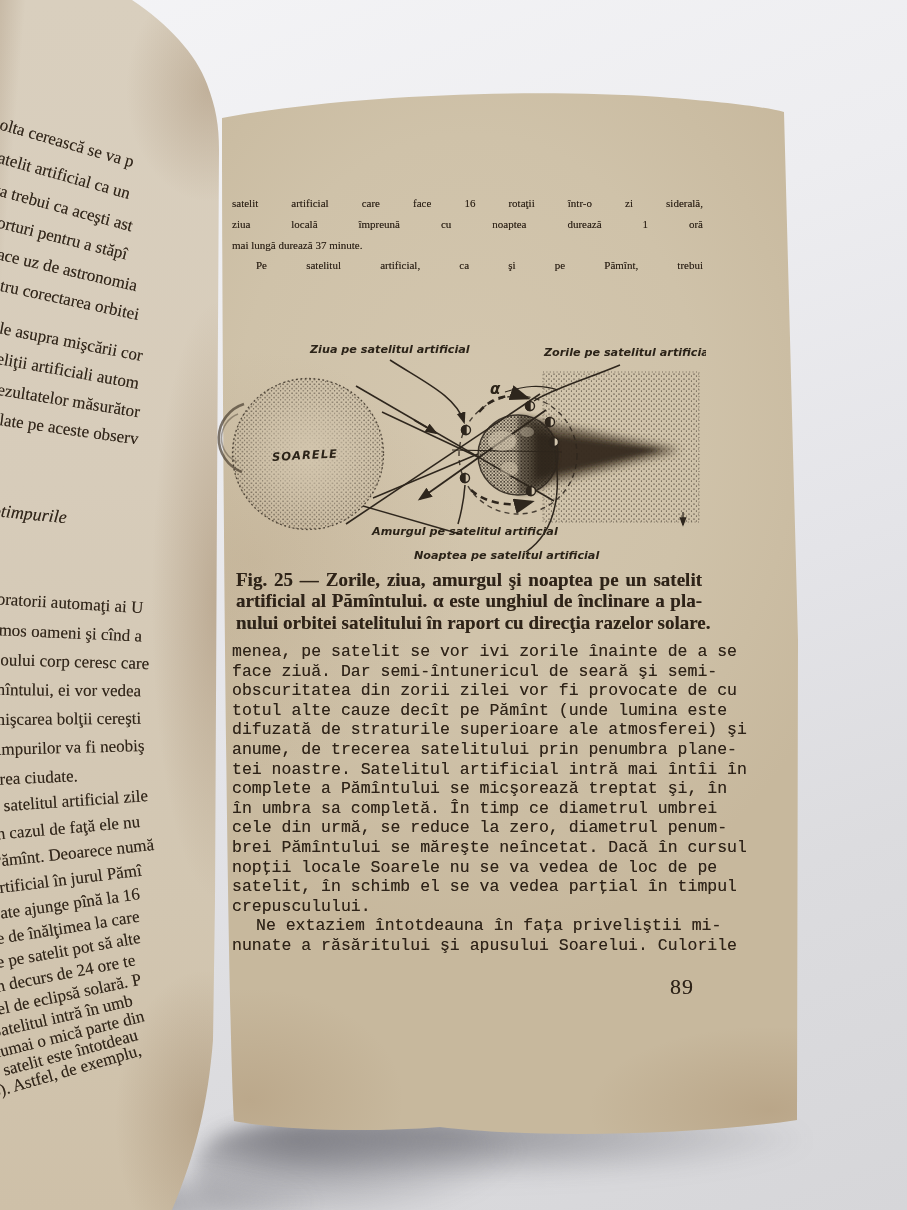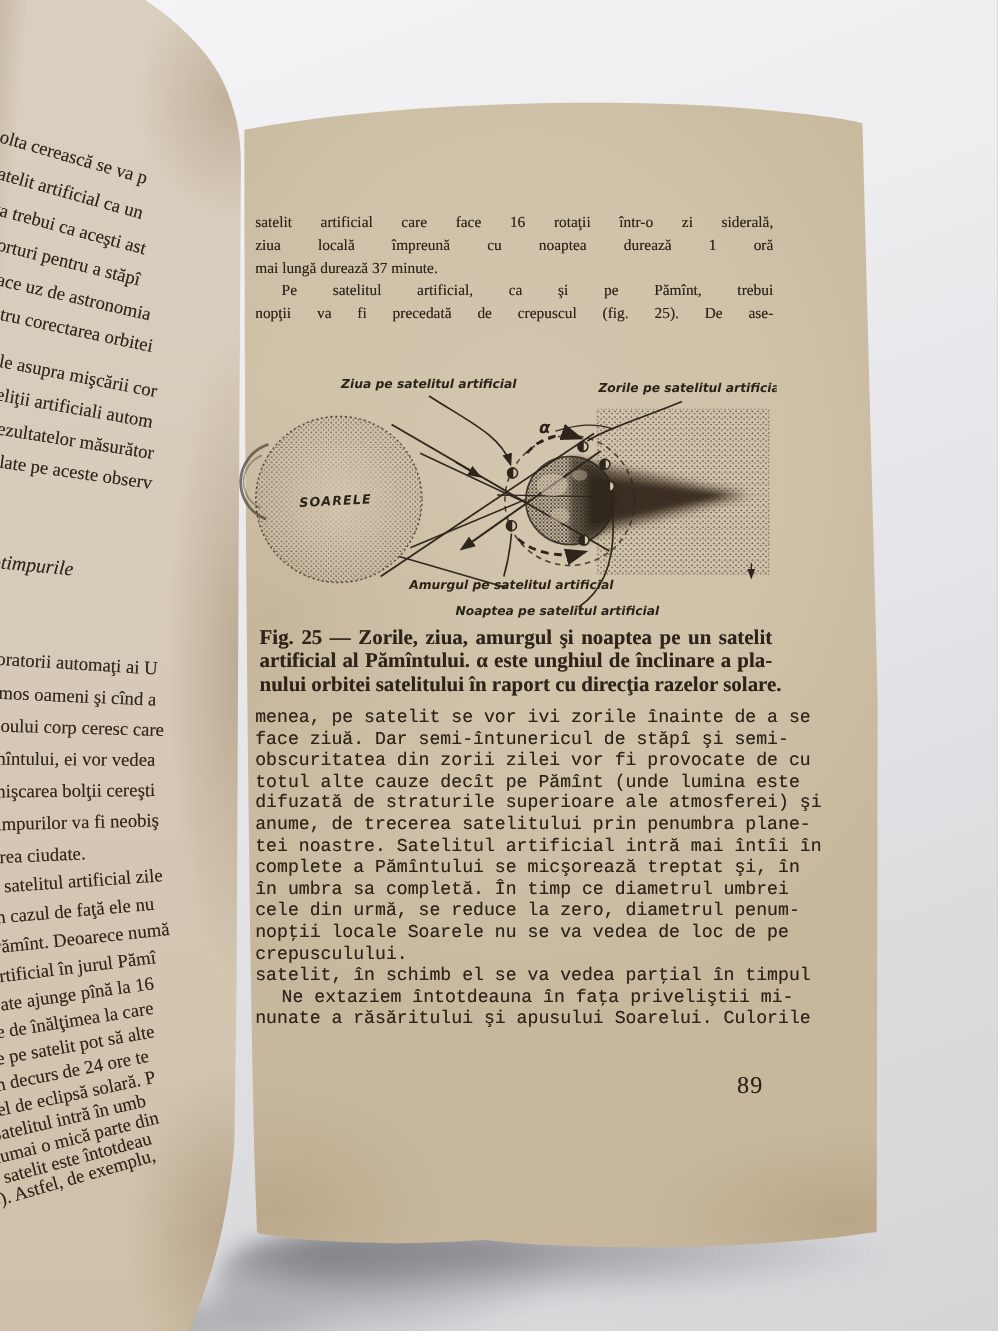--- a/index.html
+++ b/index.html
@@ -27,21 +27,21 @@
       linear-gradient(90deg, rgba(148,118,82,.30) 0px, rgba(148,118,82,0) 30px),
       linear-gradient(270deg, rgba(148,114,78,.28) 0px, rgba(148,114,78,0) 34px),
       linear-gradient(180deg, rgba(150,120,85,.34) 0px, rgba(150,120,85,0) 30px),
       linear-gradient(0deg, rgba(138,104,68,.38) 0px, rgba(138,104,68,0) 46px),
       radial-gradient(ellipse 420px 520px at 470px 420px, #d3c6ae 0%, #cfc2a9 55%, #c7b89d 100%);
   }
   .rp-text{position:absolute;color:#2e2318;text-shadow:0 0 .5px rgba(46,35,24,.55);}
   .tline{display:block;width:100%;text-align:justify;text-align-last:justify;white-space:nowrap;}
   .tline.short{text-align-last:left;}
   .tline.indent{text-indent:24px;}
-  .top-paragraphs{left:232px;top:193px;width:471px;font-size:14px;line-height:20.8px;}
+  .top-paragraphs{left:232px;top:193px;width:471px;font-size:11px;line-height:20.8px;}
   .body-text{left:232px;top:642px;width:471px;font-size:16.5px;line-height:19.6px;font-family:Liberation Mono, monospace;}
   .fig-caption{left:236px;top:569px;width:466px;font-size:19px;line-height:21.4px;font-weight:bold;
     color:#2e2318;text-shadow:0 0 .4px rgba(46,35,24,.5);}
   .page-num{left:670px;top:974px;width:60px;font-size:22px;letter-spacing:1px;}
 
   .figure-wrap{position:absolute;left:228px;top:338px;width:478px;height:238px;}
 
   
   .page-left{position:absolute;inset:0;
     clip-path:path('M0,0 L132,0 C168,24 196,54 207,84 C216,108 219,125 219,150 L217,500 L215,900 L213,1040 C208,1103 196,1153 172,1210 L0,1210 Z');
@@ -71,21 +71,20 @@
   <div class="shadow shadow-bottom-wedge"></div>
   <div class="shadow shadow-left-bottom"></div>
 
   <div class="page-right">
 
     <div class="rp-text top-paragraphs">
         <div class="tline">satelit artificial care face 16 rotaţii într-o zi siderală,</div>
         <div class="tline">ziua locală împreună cu noaptea durează 1 oră</div>
         <div class="tline short">mai lungă durează 37 minute.</div>
         <div class="tline indent">Pe satelitul artificial, ca şi pe Pămînt, trebui</div>
-        <div class="tline">nopţii va fi precedată de crepuscul (fig. 25). De ase-</div>
       </div>
 
     <div class="figure-wrap">
       <svg width="478" height="238" viewBox="0 0 478 238">
         <defs>
           <pattern id="dotA" width="4.5" height="4.5" patternUnits="userSpaceOnUse">
             <circle cx="1" cy="1.2" r=".75" fill="#332a20"></circle>
               <circle cx="3.2" cy="3.4" r=".6" fill="#332a20"></circle>
           </pattern>
           <pattern id="dotB" width="5" height="5" patternUnits="userSpaceOnUse">
@@ -190,32 +189,33 @@
     </div>
 
     <div class="rp-text fig-caption">
         <div class="tline">Fig. 25 — Zorile, ziua, amurgul şi noaptea pe un satelit</div>
         <div class="tline">artificial al Pămîntului. α este unghiul de înclinare a pla-</div>
         <div class="tline short">nului orbitei satelitului în raport cu direcţia razelor solare.</div>
       </div>
 
     <div class="rp-text body-text">
         <div class="tline">menea, pe satelit se vor ivi zorile înainte de a se</div>
-        <div class="tline">face ziuă. Dar semi-întunericul de stăpî şi semi-</div>
+        <div class="tline">face ziuă. Dar semi-întunericul de seară şi semi-</div>
         <div class="tline">obscuritatea din zorii zilei vor fi provocate de cu</div>
         <div class="tline">totul alte cauze decît pe Pămînt (unde lumina este</div>
         <div class="tline">difuzată de straturile superioare ale atmosferei) şi</div>
         <div class="tline">anume, de trecerea satelitului prin penumbra plane-</div>
         <div class="tline">tei noastre. Satelitul artificial intră mai întîi în</div>
         <div class="tline">complete a Pămîntului se micşorează treptat şi, în</div>
         <div class="tline">în umbra sa completă. În timp ce diametrul umbrei</div>
         <div class="tline">cele din urmă, se reduce la zero, diametrul penum-</div>
+        <div class="tline">brei Pămîntului se măreşte neîncetat. Dacă în cursul</div>
         <div class="tline">nopţii locale Soarele nu se va vedea de loc de pe</div>
+        <div class="tline">satelit, în schimb el se va vedea parţial în timpul</div>
         <div class="tline short">crepusculului.</div>
-        <div class="tline">satelit, în schimb el se va vedea parţial în timpul</div>
         <div class="tline indent">Ne extaziem întotdeauna în faţa priveliştii mi-</div>
         <div class="tline">nunate a răsăritului şi apusului Soarelui. Culorile</div>
       </div>
 
     <div class="rp-text page-num">89</div>
   </div>
 
   <div class="page-left">
     <div>
         <div class="lp-line" style="top: 112px; transform: rotate(16deg);">bolta cerească se va p</div>

